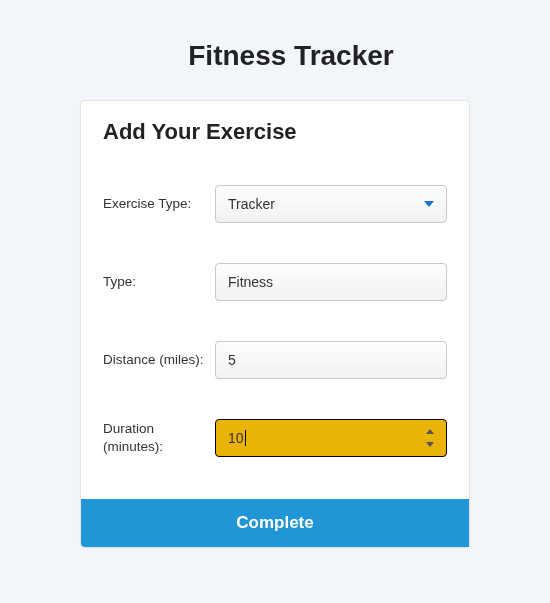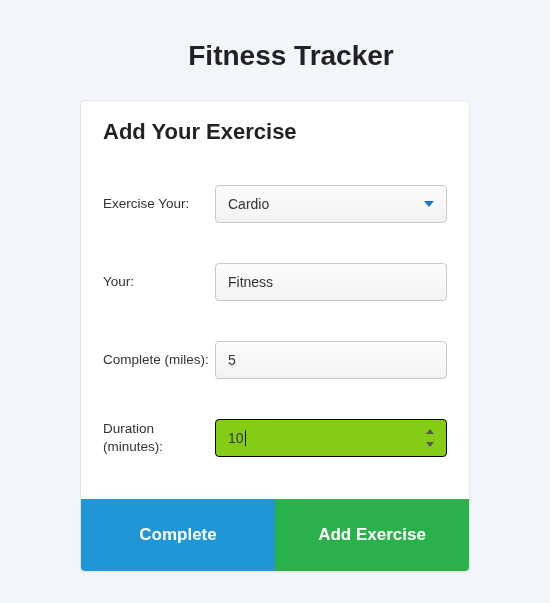--- a/index.html
+++ b/index.html
@@ -61,21 +61,21 @@
       background: linear-gradient(#fdfdfd, #f2f2f2);
       padding: 0 12px;
       font-size: 14px;
       color: #333;
       display: flex;
       align-items: center;
       position: relative;
     }
     .control.focused {
       border: 1.5px solid #000;
-      background: #84cc16;
+      background: #eab308;
     }
     .caret {
       width: 0; height: 0;
       border-left: 5px solid transparent;
       border-right: 5px solid transparent;
       border-top: 6px solid #1976d2;
       position: absolute;
       right: 12px;
       top: 50%;
       transform: translateY(-50%);
@@ -98,60 +98,60 @@
       display: inline-block;
       width: 1px; height: 16px;
       background: #000;
       margin-left: 1px;
       vertical-align: middle;
     }
     .btn-row { display: flex; }
     .btn {
       flex: 1;
       text-align: center;
-      padding: 26px 0;
+      padding: 14px 0;
       font-size: 17px;
       font-weight: 700;
       color: #fff;
       cursor: pointer;
     }
     .btn-complete { background: #2196d6; border-bottom-left-radius: 4px; }
     .btn-add { background: #2bb14c; border-bottom-right-radius: 4px; }
   </style>
 </head>
 <body>
 
 <h1 class="page-title">Fitness Tracker</h1>
 
 <div class="card">
   <div class="card-header">Add Your Exercise</div>
 
   <div class="card-body">
 
     <div class="field-row">
-      <div class="field-label">Exercise Your:</div>
+      <div class="field-label">Exercise Type:</div>
       <div class="control-wrap">
         <div class="control">
-          <span>Cardio</span>
+          <span>Tracker</span>
           <span class="caret"></span>
         </div>
       </div>
     </div>
 
     <div class="field-row">
-      <div class="field-label">Your:</div>
+      <div class="field-label">Type:</div>
       <div class="control-wrap">
         <div class="control">
           <span>Fitness</span>
         </div>
       </div>
     </div>
 
     <div class="field-row">
-      <div class="field-label">Complete (miles):</div>
+      <div class="field-label">Distance (miles):</div>
       <div class="control-wrap">
         <div class="control">
           <span>5</span>
         </div>
       </div>
     </div>
 
     <div class="field-row">
       <div class="field-label">Duration (minutes):</div>
       <div class="control-wrap">
@@ -163,15 +163,14 @@
               <span class="down"></span>
           </span>
         </div>
       </div>
     </div>
 
   </div>
 
   <div class="btn-row">
     <div class="btn btn-complete">Complete</div>
-    <div class="btn btn-add">Add Exercise</div>
   </div>
 </div>
 
 </body></html>

